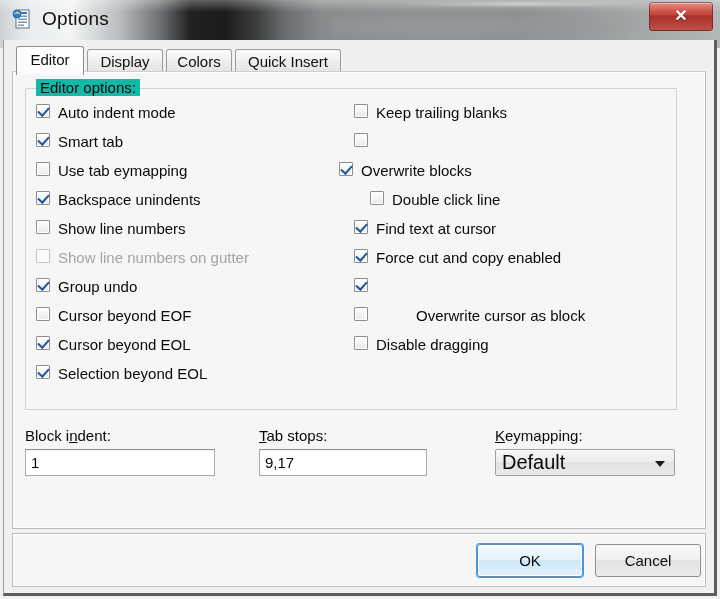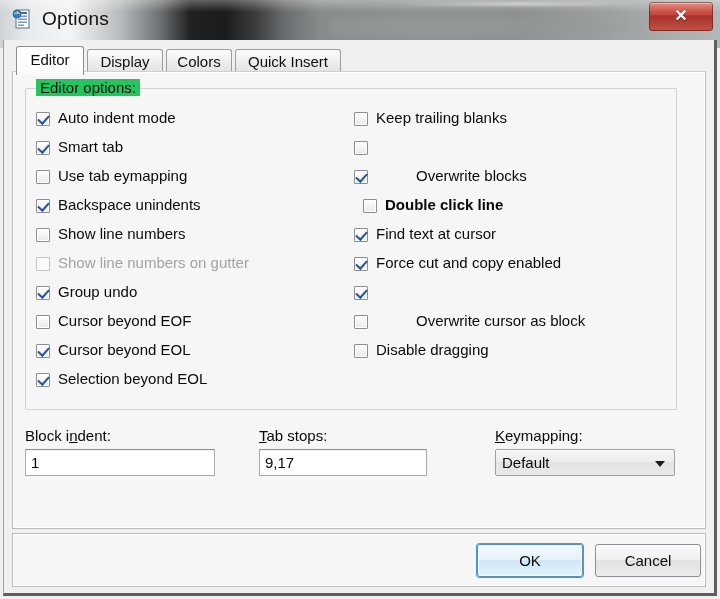--- a/index.html
+++ b/index.html
@@ -172,32 +172,32 @@
     height: 322px;
     box-sizing: border-box;
     border: 1px solid #d2d2d2;
     border-radius: 1px;
     background: transparent;
   }
   .group-caption {
     position: absolute;
     left: 10px; top: -10px;
     padding: 0 4px;
-    background: #22c55e;
+    background: #14b8a6;
     font-size: 15px;
     color: #0a0a0a;
     white-space: nowrap;
   }
 
   
   .cb-row {
     position: absolute;
     height: 22px;
     display: flex;
-    align-items: flex-end;
+    align-items: flex-start;
     cursor: pointer;
     white-space: nowrap;
   }
   .cb-box {
     position: relative;
     width: 14px; height: 14px;
     box-sizing: border-box;
     flex: 0 0 14px;
     border: 1px solid #8e8e8e;
     background: linear-gradient(180deg, #ffffff 0%, #f3f3f3 55%, #e9e9e9 100%);
@@ -252,21 +252,21 @@
     white-space: nowrap;
     overflow: hidden;
   }
   .combo {
     position: relative;
     box-sizing: border-box;
     height: 27px;
     border: 1px solid #9c9fa3;
     border-radius: 2px;
     background: linear-gradient(180deg, #f6f6f6 0%, #ededed 48%, #e2e2e2 50%, #e9e9e9 100%);
-    font-size: 15px;
+    font-size: 20px;
     color: #0a0a0a;
     padding: 2px 24px 18px 6px;
     line-height: 21px;
     cursor: pointer;
     white-space: nowrap;
     overflow: hidden;
     box-shadow: inset 0 1px 0 #ffffff;
   }
   .combo-arrow {
     position: absolute;
@@ -402,25 +402,25 @@
             </div>
           </div>
         <div id="col-right">
             <div class="cb-row" style="left: 328px; top: 15px;">
               <span class="cb-box"></span>
               <span class="cb-label">Keep trailing blanks</span>
             </div>
             <div class="cb-row" style="left: 328px; top: 44px;">
               <span class="cb-box"></span>
             </div>
-            <div class="cb-row" style="left: 328px; top: 73px; gap: 40px;">
+            <div class="cb-row" style="left: 313px; top: 73px;">
               <span class="cb-box checked"></span>
               <span class="cb-label">Overwrite blocks</span>
             </div>
-            <div class="cb-row" style="left: 337px; top: 102px; font-weight: bold;">
+            <div class="cb-row" style="left: 344px; top: 102px;">
               <span class="cb-box"></span>
               <span class="cb-label">Double click line</span>
             </div>
             <div class="cb-row" style="left: 328px; top: 131px;">
               <span class="cb-box checked"></span>
               <span class="cb-label">Find text at cursor</span>
             </div>
             <div class="cb-row" style="left: 328px; top: 160px;">
               <span class="cb-box checked"></span>
               <span class="cb-label">Force cut and copy enabled</span>

